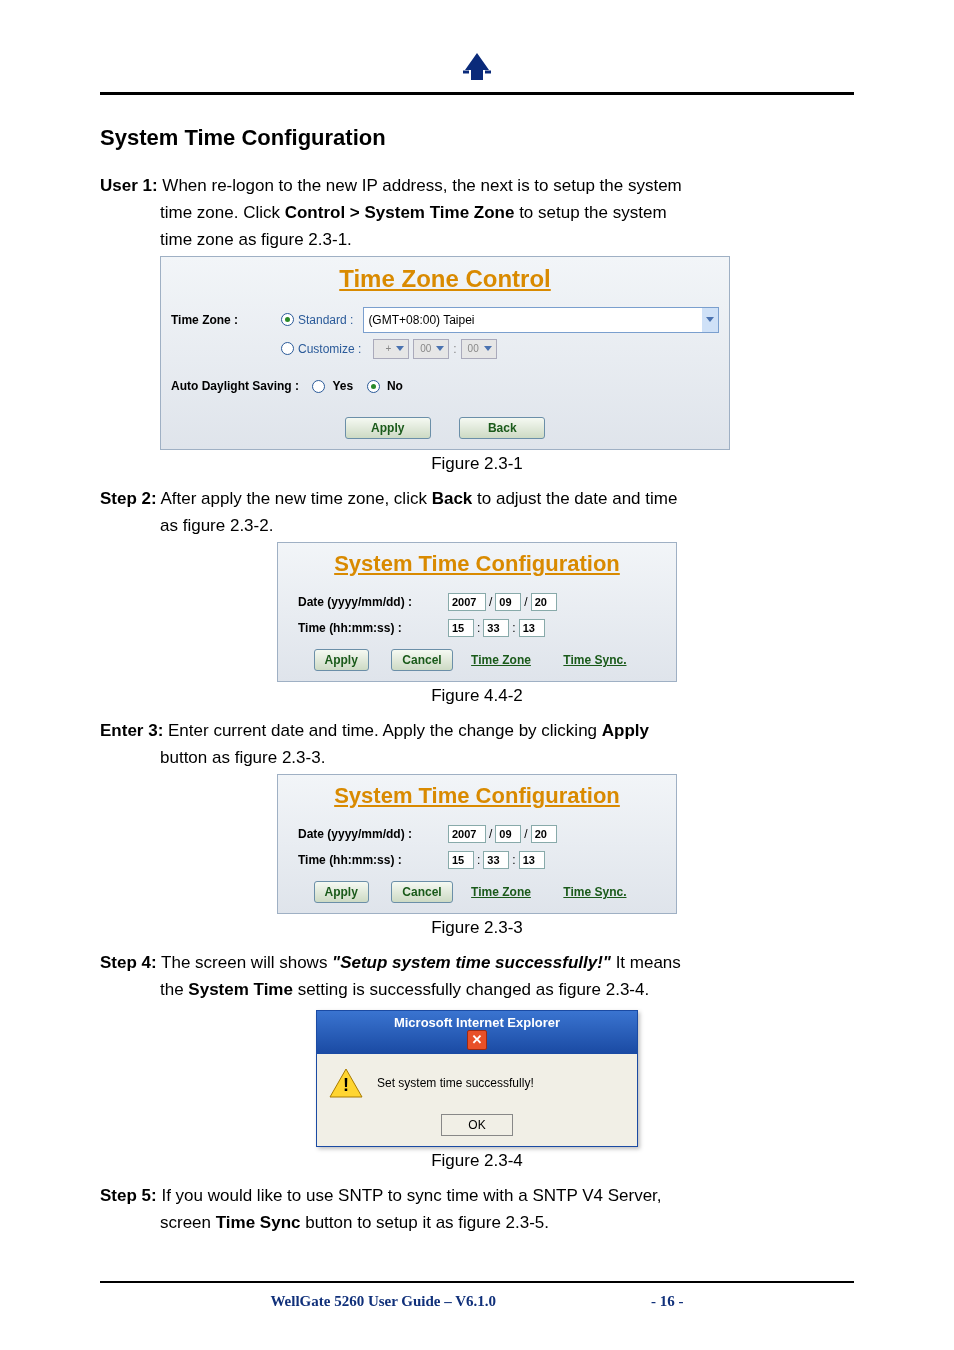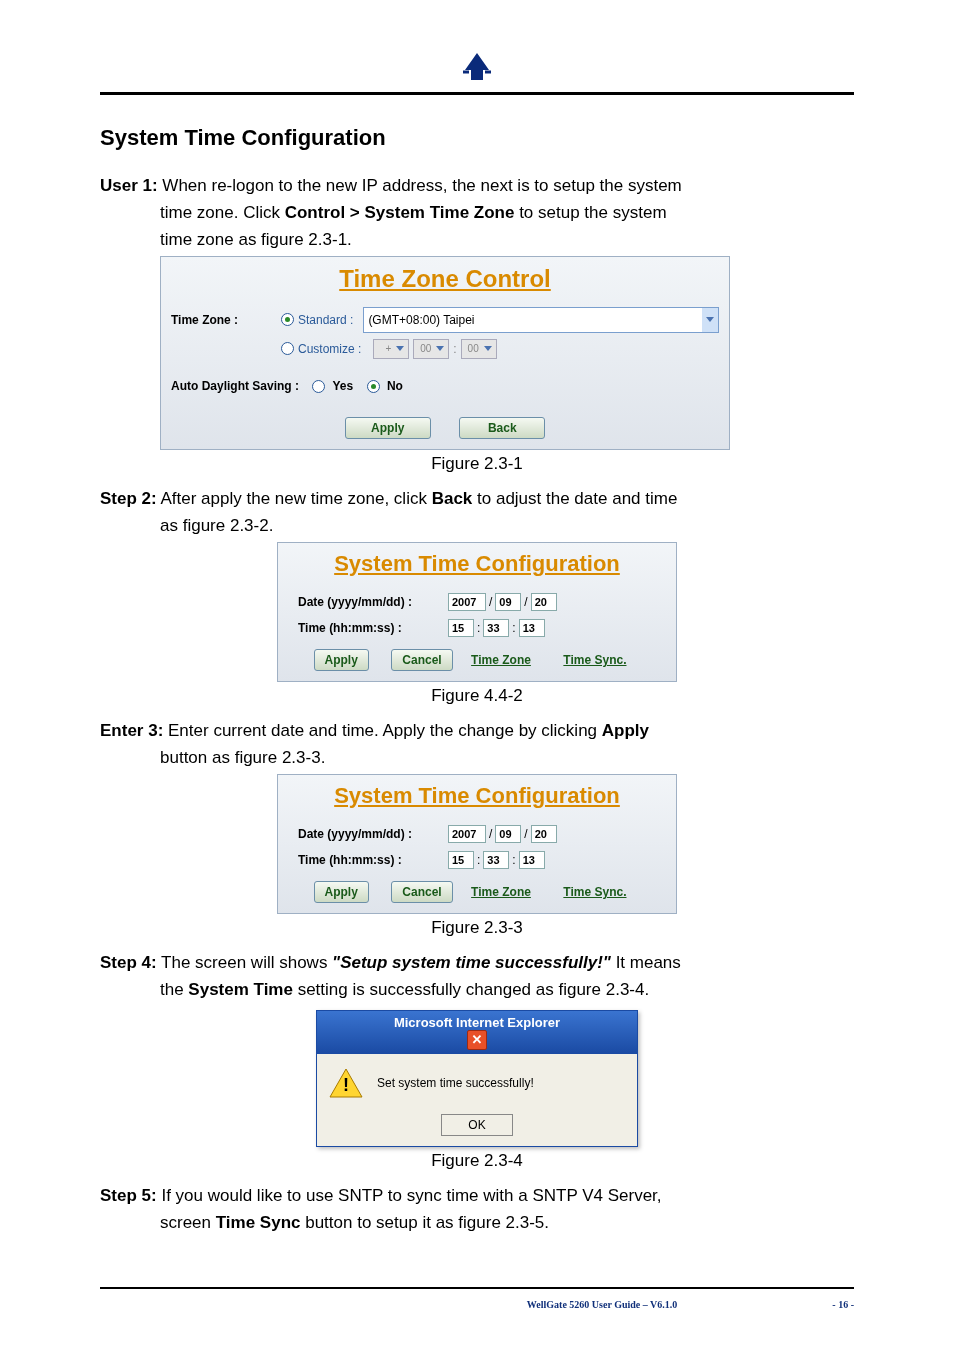--- a/index.html
+++ b/index.html
@@ -177,22 +177,22 @@
   .dlg-ok-row { text-align:center; }
   .dlg-ok {
     border:1px solid #888; background:#f1efe6; min-width:72px; height:22px;
     font-size:12px; padding:0 18px;
   }
   .footer {
     position:absolute; bottom:40px; left:100px; right:100px;
     font-family: "Times New Roman", serif;
   }
   .footer-row {
-    display:flex; justify-content:flex-end; align-items:baseline;
-    color:#10307a; font-weight:bold; font-size:10px;
+    display:flex; justify-content:center; align-items:baseline;
+    color:#10307a; font-weight:bold; font-size:15px;
   }
   .footer-pg { margin-left: 155px; }
   .chev {
     width:0;height:0;border-left:4px solid transparent;border-right:4px solid transparent;
     border-top:5px solid #4a72b0;
   }
 </style>
 </head>
 <body>
 

